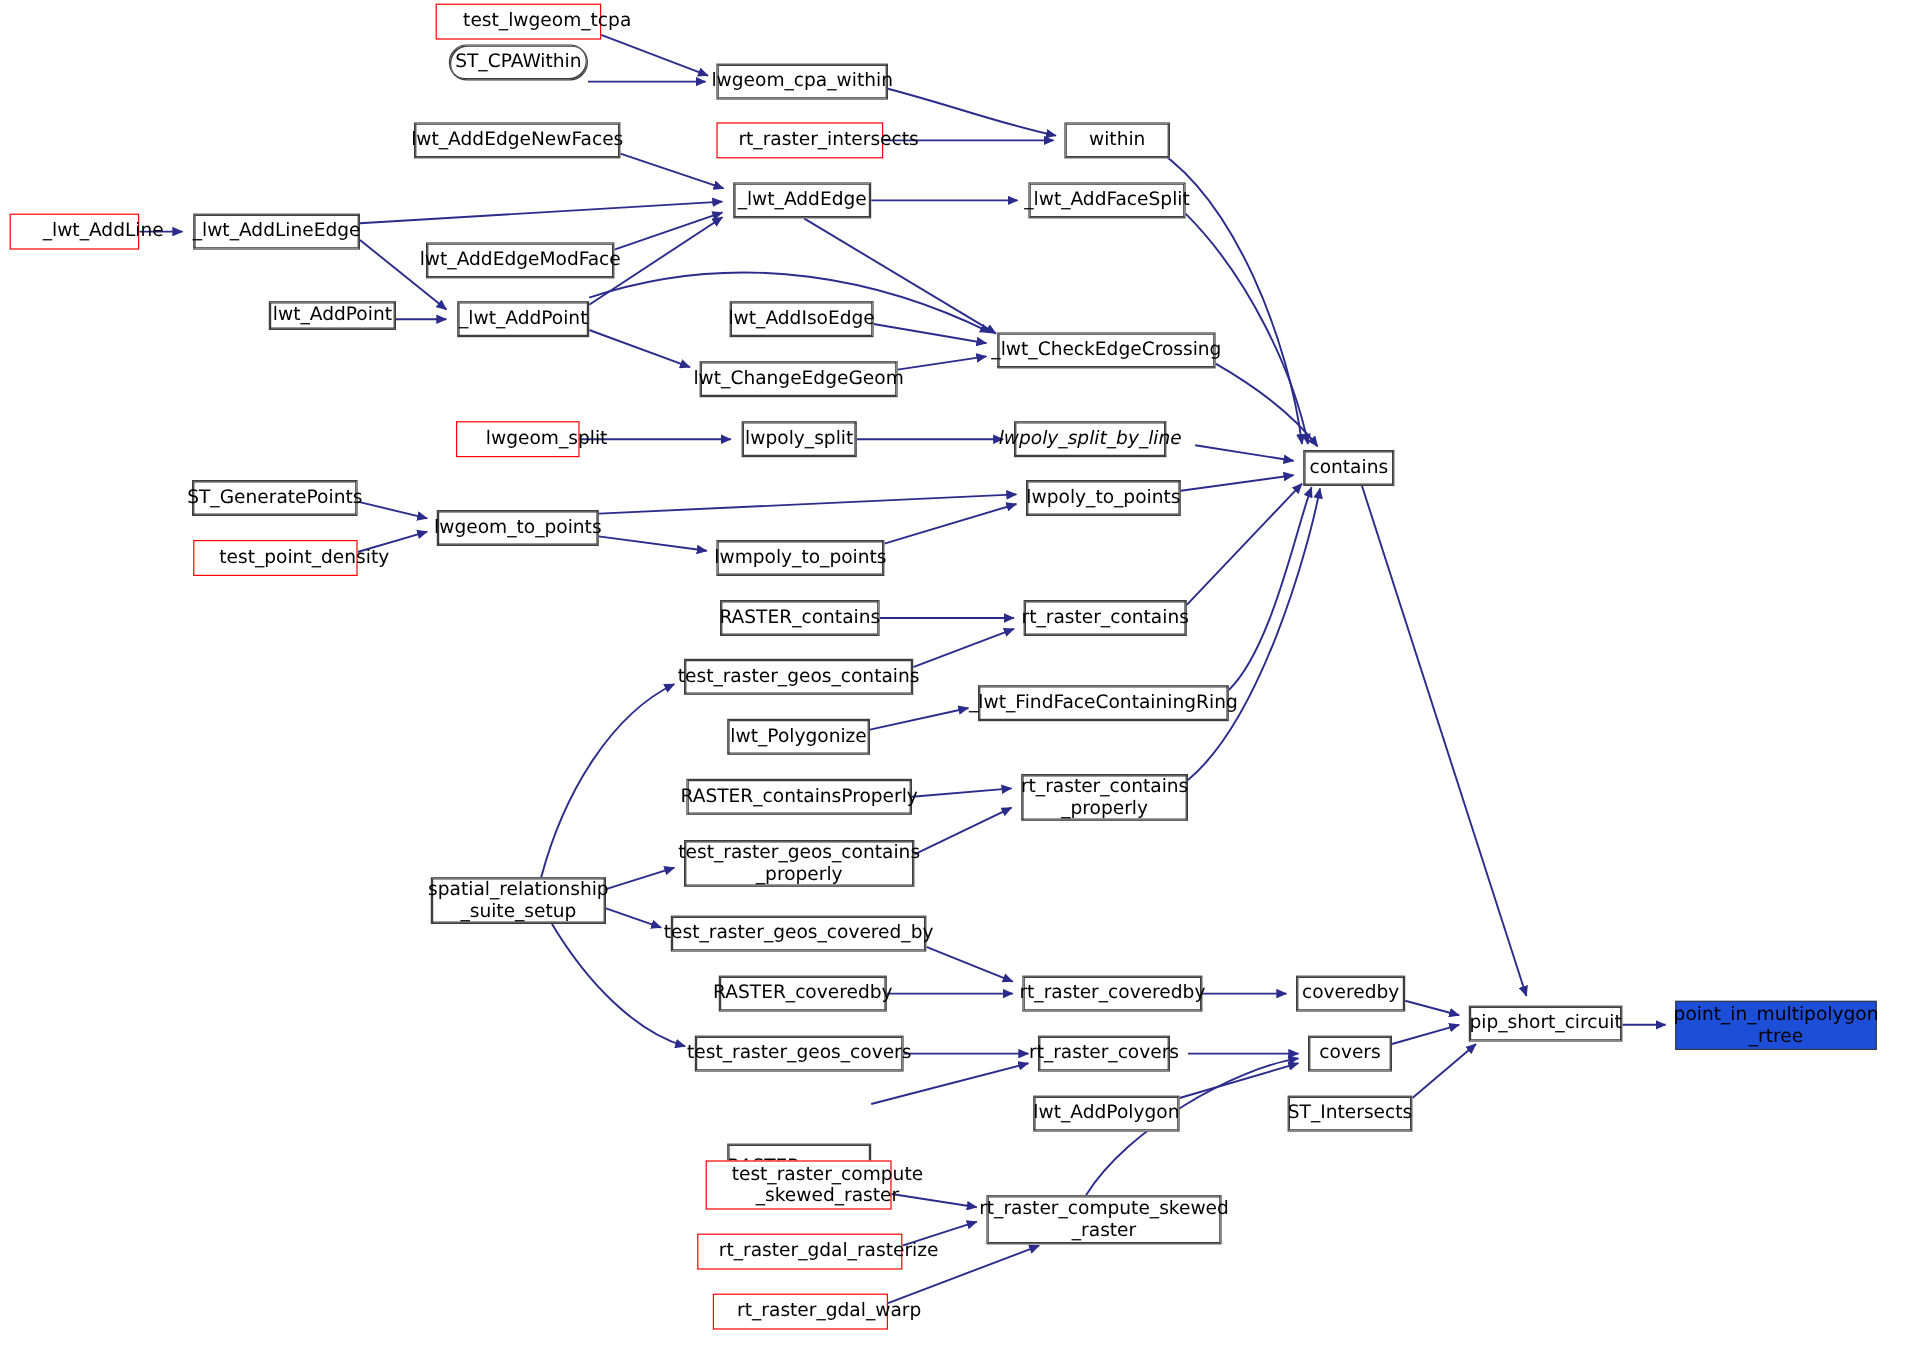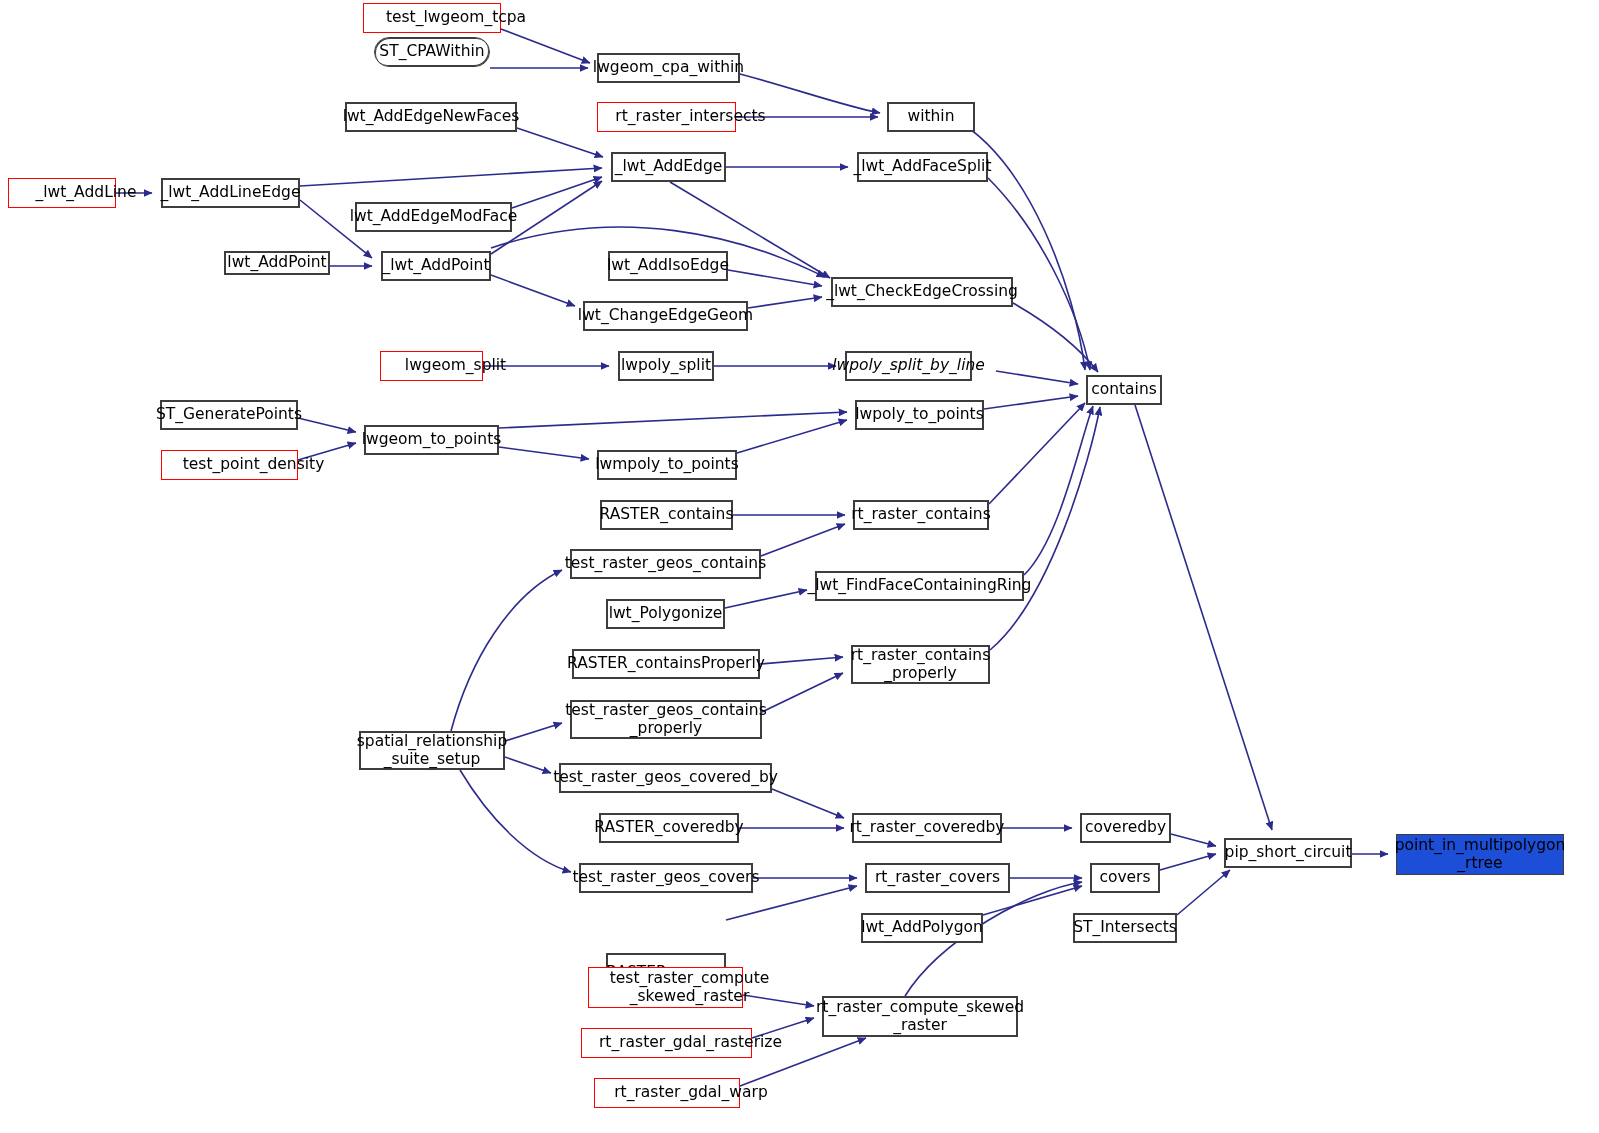--- a/index.html
+++ b/index.html
@@ -162,21 +162,21 @@
       <div class="node black" style="left: 359px; top: 731px; width: 146px; height: 39px;">spatial_relationship
 _suite_setup</div>
       <div class="node black" style="left: 559px; top: 763px; width: 213px; height: 30px;">test_raster_geos_covered_by</div>
       <div class="node black" style="left: 599px; top: 813px; width: 140px; height: 30px;">RASTER_coveredby</div>
       <div class="node black" style="left: 852px; top: 813px; width: 150px; height: 30px;">rt_raster_coveredby</div>
       <div class="node black" style="left: 1080px; top: 813px; width: 91px; height: 30px;">coveredby</div>
       <div class="node black" style="left: 1224px; top: 838px; width: 128px; height: 30px;">pip_short_circuit</div>
       <div class="node focus" style="left: 1396px; top: 834px; width: 168px; height: 41px;">point_in_multipolygon
 _rtree</div>
       <div class="node black" style="left: 579px; top: 863px; width: 174px; height: 30px;">test_raster_geos_covers</div>
-      <div class="node black" style="left: 865px; top: 863px; width: 145px; height: 30px;">rt_raster_covers</div>
+      <div class="node black" style="left: 865px; top: 863px; width: 110px; height: 30px;">rt_raster_covers</div>
       <div class="node black" style="left: 1090px; top: 863px; width: 70px; height: 30px;">covers</div>
       <div class="node black" style="left: 606px; top: 913px; width: 120px; height: 40px; margin-top: 40px;">RASTER_covers</div>
       <div class="node black" style="left: 861px; top: 913px; width: 122px; height: 30px;">lwt_AddPolygon</div>
       <div class="node black" style="left: 1073px; top: 913px; width: 104px; height: 30px;">ST_Intersects</div>
       <div class="node red" style="left: 588px; top: 967px; width: 155px; height: 41px;">test_raster_compute
 _skewed_raster</div>
       <div class="node black" style="left: 822px; top: 996px; width: 196px; height: 41px;">rt_raster_compute_skewed
 _raster</div>
       <div class="node red" style="left: 581px; top: 1028px; width: 171px; height: 30px;">rt_raster_gdal_rasterize</div>
       <div class="node red" style="left: 594px; top: 1078px; width: 146px; height: 30px;">rt_raster_gdal_warp</div>

